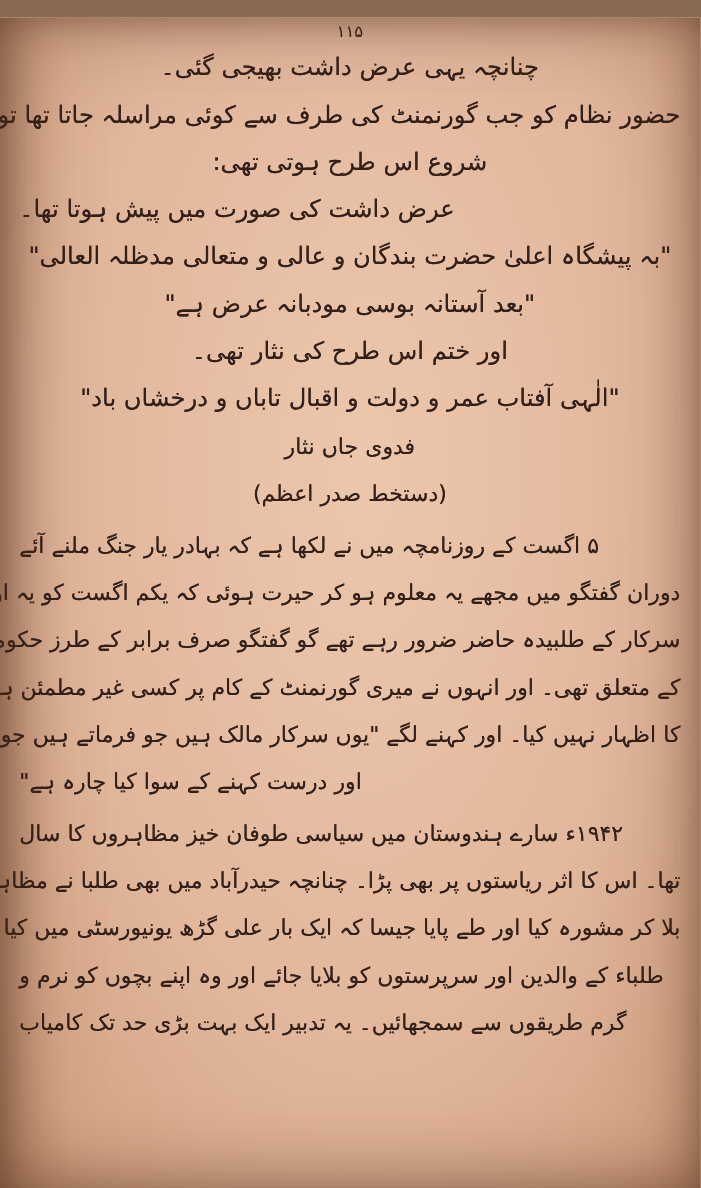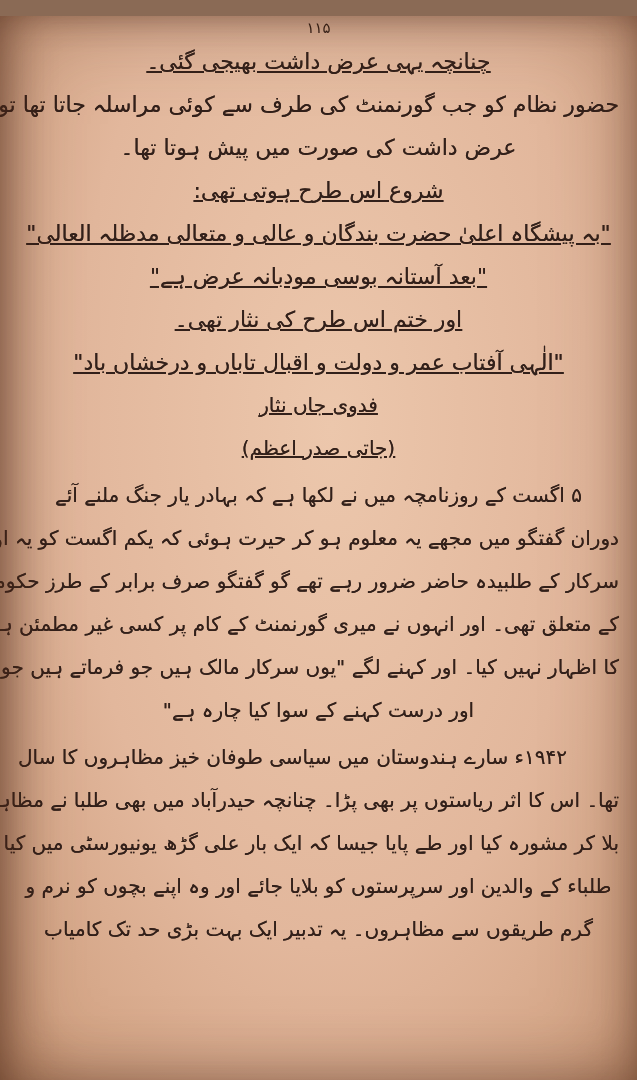--- a/index.html
+++ b/index.html
@@ -35,56 +35,56 @@
     text-align:center;
     font-size:15px;
     line-height:20px;
     height:22px;
     letter-spacing:2px;
     color:#2c1b14;
   }
   .ln {
     font-size:20px;
     line-height:43px;
-    text-align:center;
+    text-align:left;
     white-space:nowrap;
     text-shadow:0 0 0.5px rgba(50,32,26,0.8);
   }
-  .center { text-align:center;text-decoration:underline; }
+  .center { text-align:center; }
   .lg { font-size:22px; }
   .indent { padding-right:52px; }
   .gap { margin-top:4px; }
 </style>
 </head>
 <body>
 
 <div class="page">
   <div class="text-block">
 
     <div class="pgnum">۱۱۵</div>
 
     <div class="ln center lg">چنانچہ یہی عرض داشت بھیجی گئی۔</div>
     <div class="ln lg">حضور نظام کو جب گورنمنٹ کی طرف سے کوئی مراسلہ جاتا تھا تو</div>
+    <div class="ln center lg">شروع اس طرح ہوتی تھی:</div>
     <div class="ln lg">عرض داشت کی صورت میں پیش ہوتا تھا۔</div>
-    <div class="ln center lg">شروع اس طرح ہوتی تھی:</div>
     <div class="ln center lg">"بہ پیشگاہ اعلیٰ حضرت بندگان و عالی و متعالی مدظلہ العالی"</div>
     <div class="ln center lg">"بعد آستانہ بوسی مودبانہ عرض ہے"</div>
     <div class="ln center lg">اور ختم اس طرح کی نثار تھی۔</div>
     <div class="ln center lg">"الٰہی آفتاب عمر و دولت و اقبال تاباں و درخشاں باد"</div>
 
     <div class="ln center">فدوی جاں نثار</div>
-    <div class="ln center">(جاتی صدر اعظم)</div>
+    <div class="ln center">(دستخط صدر اعظم)</div>
 
     <div class="ln gap">۵ اگست کے روزنامچہ میں نے لکھا ہے کہ بہادر یار جنگ ملنے آئے</div>
     <div class="ln">دوران گفتگو میں مجھے یہ معلوم ہو کر حیرت ہوئی کہ یکم اگست کو یہ اور سید بوالحسن</div>
     <div class="ln">سرکار کے طلبیدہ حاضر ضرور رہے تھے گو گفتگو صرف برابر کے طرز حکومت</div>
     <div class="ln">کے متعلق تھی۔ اور انہوں نے میری گورنمنٹ کے کام پر کسی غیر مطمئن ہونے</div>
     <div class="ln">کا اظہار نہیں کیا۔ اور کہنے لگے "یوں سرکار مالک ہیں جو فرماتے ہیں جو بجا</div>
     <div class="ln">اور درست کہنے کے سوا کیا چارہ ہے"</div>
 
     <div class="ln indent gap">۱۹۴۲ء سارے ہندوستان میں سیاسی طوفان خیز مظاہروں کا سال</div>
     <div class="ln">تھا۔ اس کا اثر ریاستوں پر بھی پڑا۔ چنانچہ حیدرآباد میں بھی طلبا نے مظاہرے</div>
     <div class="ln">بلا کر مشورہ کیا اور طے پایا جیسا کہ ایک بار علی گڑھ یونیورسٹی میں کیا گیا تھا۔</div>
     <div class="ln">طلباء کے والدین اور سرپرستوں کو بلایا جائے اور وہ اپنے بچوں کو نرم و</div>
-    <div class="ln">گرم طریقوں سے مظاہروں۔ یہ تدبیر ایک بہت بڑی حد تک کامیاب</div>
+    <div class="ln">گرم طریقوں سے سمجھائیں۔ یہ تدبیر ایک بہت بڑی حد تک کامیاب</div>
 
   </div>
 </div>
 
 </body></html>

